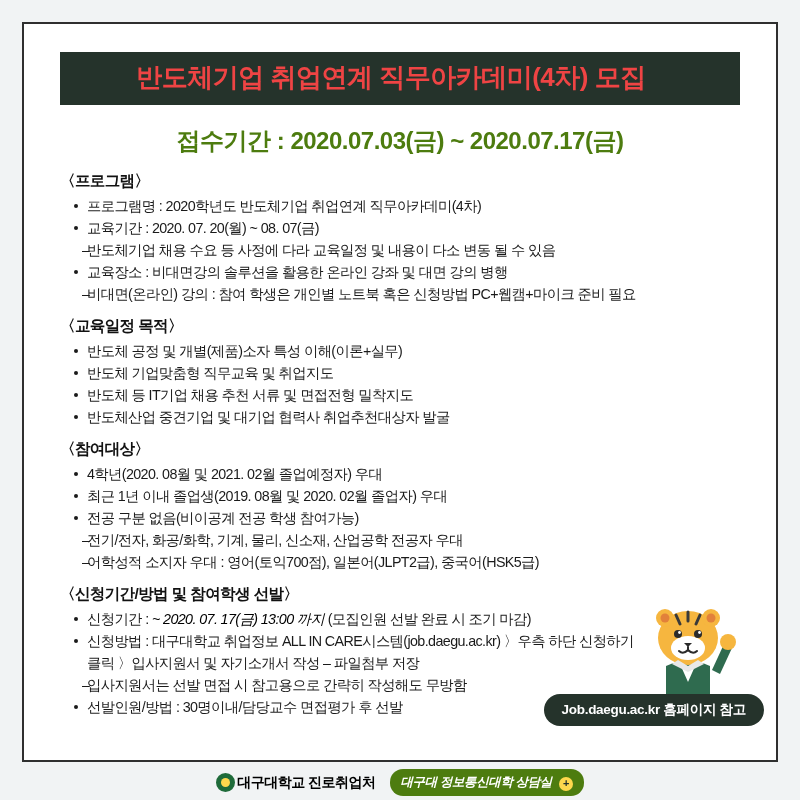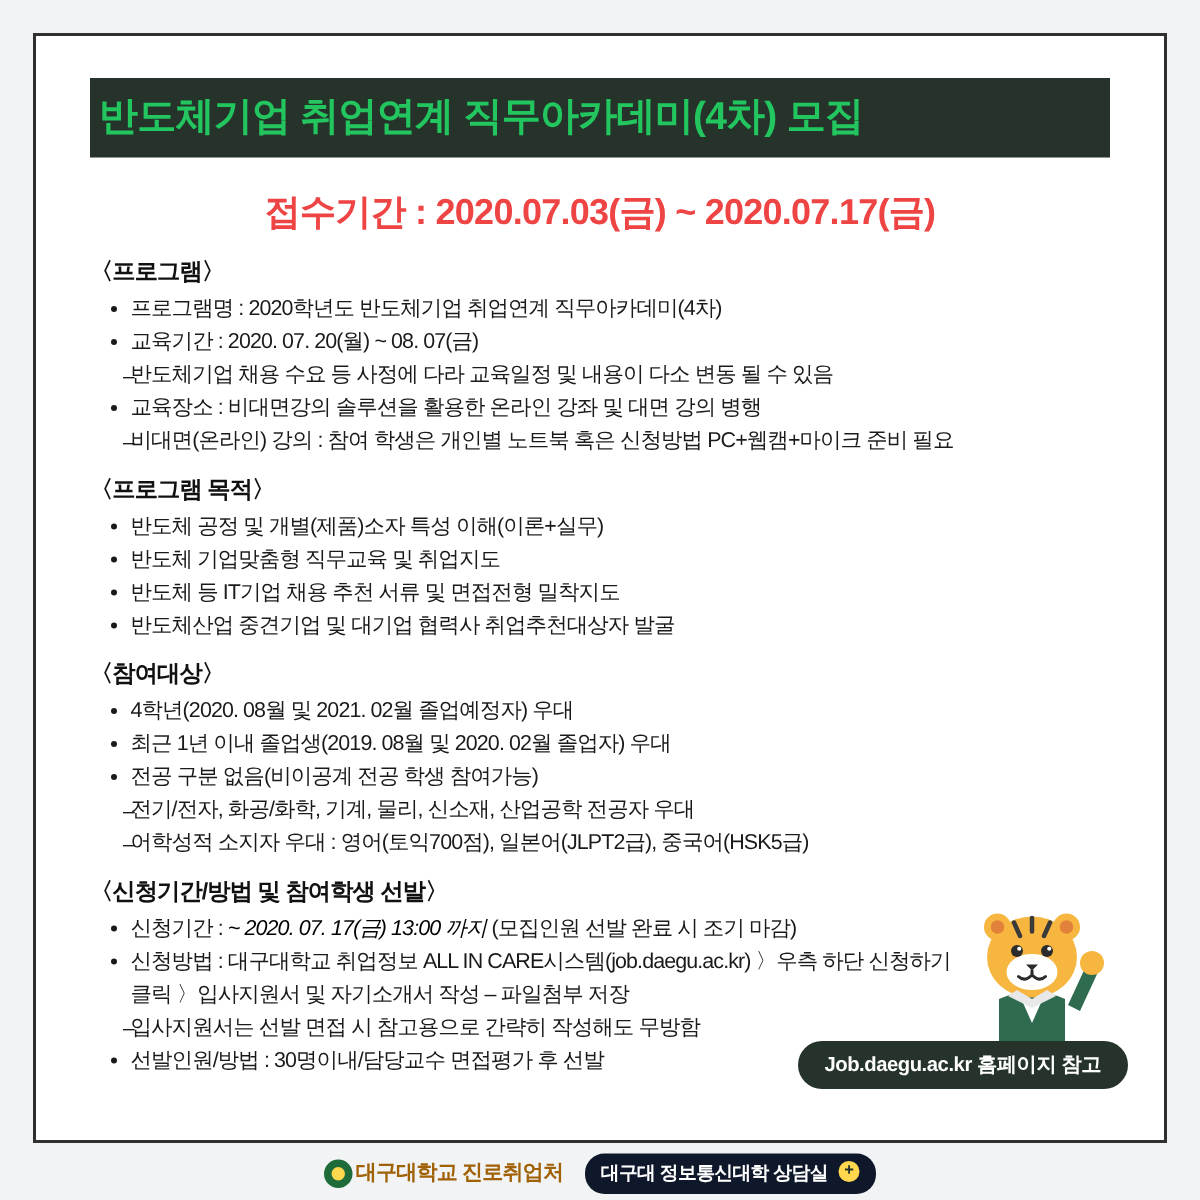--- a/index.html
+++ b/index.html
@@ -23,34 +23,34 @@
     width: 756px;
     height: 740px;
     background: #ffffff;
     border: 2px solid #2f2f2f;
     padding: 16px 18px 0 18px;
     overflow: hidden;
   }
   
   .title-bar {
     background: #25332b;
-    color: #22c55e;
-    text-align: left;
+    color: #ef4444;
+    text-align: center;
     font-size: 26px;
     font-weight: bold;
     letter-spacing: -0.5px;
     padding: 11px 24px 13px 6px;
     margin: 12px 18px 0 18px;
     line-height: 1.1;
   }
   .subtitle {
     text-align: center;
     font-size: 24px;
     font-weight: bold;
-    color: #ef4444;
+    color: #4d7c0f;
     letter-spacing: -0.5px;
     margin: 20px 0 14px 0;
   }
   
   .content {
     padding: 0 14px 12px 18px;
   }
   .section { margin-bottom: 11px; }
   .section-heading {
     font-size: 15.5px;
@@ -91,21 +91,21 @@
     font-size: 14px;
     color: #1a1a1a;
   }
   li.cont {
     padding-left: 110px;
   }
   .red { color: #000000; font-style: italic; }
   
   .site-badge {
     position: absolute;
-    right: 24px;
+    right: 12px;
     bottom: 34px;
     background: #25332b;
     color: #ffffff;
     font-size: 13.5px;
     font-weight: bold;
     letter-spacing: -0.3px;
     border-radius: 16px;
     padding: 7px 18px;
     white-space: nowrap;
   }
@@ -124,53 +124,54 @@
     width: 800px;
     height: 36px;
     background: #f1f3f4;
     display: flex;
     align-items: center;
     justify-content: center;
     gap: 14px;
   }
   .footer-univ {
     display: flex;
-    align-items: center;
+    align-items: flex-end;
     gap: 2px;
     font-size: 14px;
     font-weight: bold;
-    color: #a16207;
+    color: #000000;
     letter-spacing: -0.5px;
   }
   .footer-emblem {
     width: 19px; height: 19px;
     border-radius: 50%;
     background: #1f6b3a;
     border: 2px solid #1f6b3a;
     position: relative;
   }
   .footer-emblem::after {
     content: "";
     position: absolute;
     left: 3px; top: 3px;
     width: 9px; height: 9px;
     border-radius: 50%;
     background: #ffd84d;
   }
   .footer-pill {
     display: flex;
-    align-items: flex-start;
+    align-items: flex-end;
     gap: 7px;
-    background: #0f172a;
+    background: #4d7c0f;
     color: #fff;
     font-size: 12.5px;
     font-weight: bold;
     letter-spacing: -0.4px;
     border-radius: 13px;
     padding: 5px 11px;
+    font-style: italic;
   }
   .footer-plus {
     width: 14px; height: 14px;
     border-radius: 50%;
     background: #ffd84d;
     color: #25332b;
     font-size: 11px;
     line-height: 13px;
     text-align: center;
     font-weight: bold;
@@ -192,21 +193,21 @@
         <ul class="bullets">
           <li class="dot">프로그램명 : 2020학년도 반도체기업 취업연계 직무아카데미(4차)</li>
           <li class="dot">교육기간 : 2020. 07. 20(월) ~ 08. 07(금)</li>
           <li class="dash">반도체기업 채용 수요 등 사정에 다라 교육일정 및 내용이 다소 변동 될 수 있음</li>
           <li class="dot">교육장소 : 비대면강의 솔루션을 활용한 온라인 강좌 및 대면 강의 병행</li>
           <li class="dash">비대면(온라인) 강의 : 참여 학생은 개인별 노트북 혹은 신청방법 PC+웹캠+마이크 준비 필요</li>
         </ul>
       </div>
 
       <div class="section">
-        <div class="section-heading">〈프로그램 목적〉</div>
+        <div class="section-heading">〈교육일정 목적〉</div>
         <ul class="bullets">
           <li class="dot">반도체 공정 및 개별(제품)소자 특성 이해(이론+실무)</li>
           <li class="dot">반도체 기업맞춤형 직무교육 및 취업지도</li>
           <li class="dot">반도체 등 IT기업 채용 추천 서류 및 면접전형 밀착지도</li>
           <li class="dot">반도체산업 중견기업 및 대기업 협력사 취업추천대상자 발굴</li>
         </ul>
       </div>
 
       <div class="section">
         <div class="section-heading">〈참여대상〉</div>

